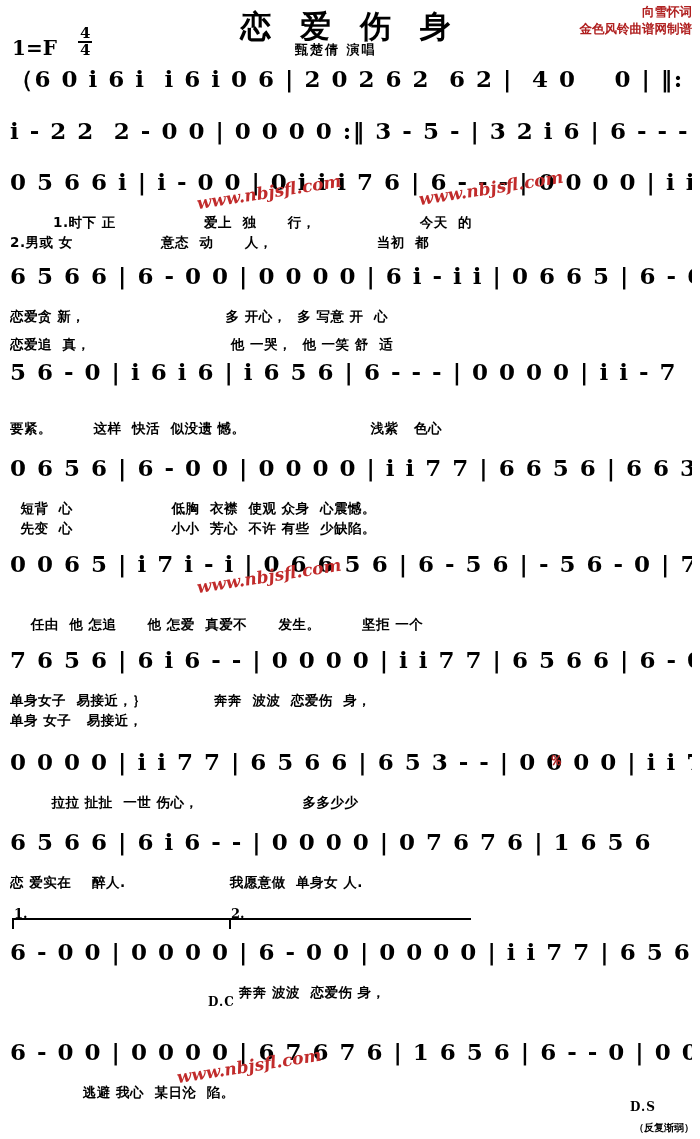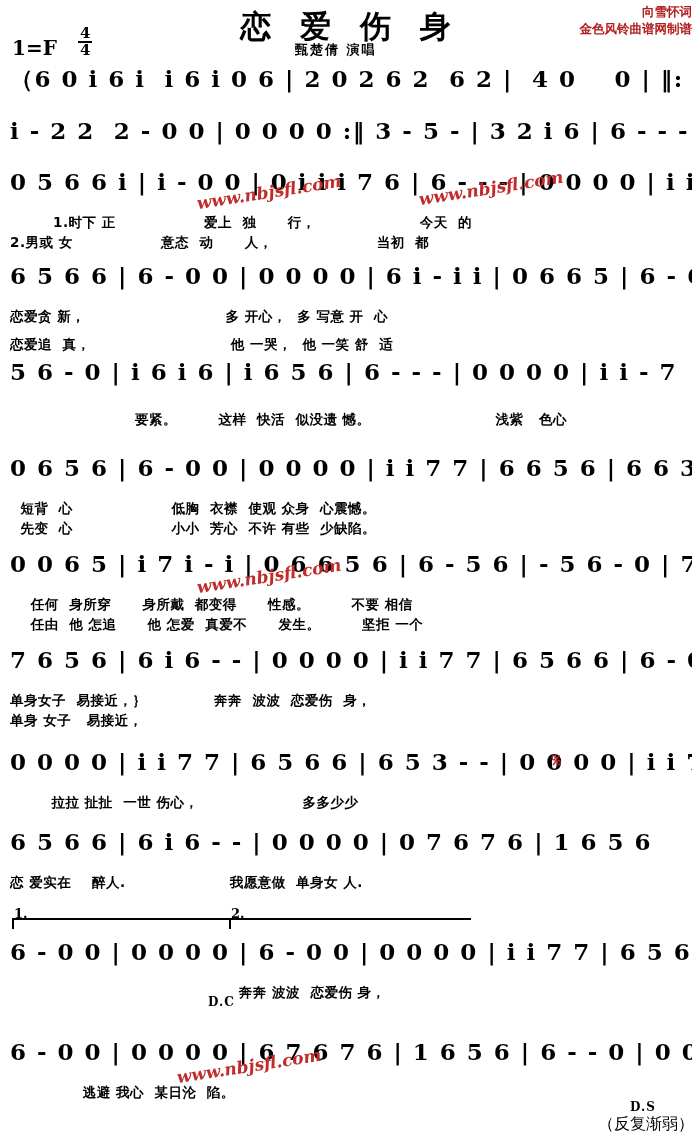--- a/index.html
+++ b/index.html
@@ -133,22 +133,22 @@
     position: absolute;
     border-top: 2px solid #000;
     border-left: 2px solid #000;
     height: 9px;
   }
   .tail {
     position: absolute;
     right: 6px;
     bottom: 4px;
     font-family: "DejaVu Sans", sans-serif;
-    font-size: 16px;
-    font-weight: normal;
+    font-size: 10px;
+    font-weight: bold;
   }
 </style>
 </head>
 <body>
 
 <div class="sheet">
 
   <div class="title">恋 爱 伤 身</div>
   <div class="credits">
     <div class="credit-line">向雪怀词</div>
@@ -166,28 +166,27 @@
   <div class="row" style="top:168px;">0 5 6 6 i | i - 0 0 | 0 i i i 7 6 | 6 - - - | 0 0 0 0 | i i 6 7 -</div>
 
   <div class="lyr" style="top:214px;margin-left:43px;">1.时下 正                 爱上  独      行，                    今天  的</div>
   <div class="lyr" style="top:234px;">2.男或 女                 意态  动      人，                    当初  都</div>
 
   <div class="row" style="top:262px;">6 5 6 6 | 6 - 0 0 | 0 0 0 0 | 6 i - i i | 0 6 6 5 | 6 - 6 5 -</div>
   <div class="lyr" style="top:308px;">恋爱贪 新，                           多 开心，  多 写意 开  心</div>
   <div class="lyr" style="top:328px;margin-top:8px;">恋爱追  真，                           他 一哭，  他 一笑 舒  适</div>
 
   <div class="row" style="top:358px;">5 6 - 0 | i 6 i 6 | i 6 5 6 | 6 - - - | 0 0 0 0 | i i - 7</div>
-  <div class="lyr" style="top:411px;text-align:center;">要紧。        这样  快活  似没遗 憾。                        浅紫   色心</div>
+  <div class="lyr" style="top:420px;">要紧。        这样  快活  似没遗 憾。                        浅紫   色心</div>
 
   <div class="row" style="top:454px;">0 6 5 6 | 6 - 0 0 | 0 0 0 0 | i i 7 7 | 6 6 5 6 | 6 6 3 - -</div>
   <div class="lyr" style="top:500px;">  短背  心                   低胸  衣襟  使观 众身  心震憾。</div>
   <div class="lyr" style="top:520px;">  先变  心                   小小  芳心  不许 有些  少缺陷。</div>
 
   <div class="row" style="top:550px;">0 0 6 5 | i 7 i - i | 0 6 6 5 6 | 6 - 5 6 | - 5 6 - 0 | 7 6 7 6</div>
-  <div class="lyr" style="top:596px;">    任何  身所穿      身所戴  都变得      性感。        不要 相信</div>
   <div class="lyr" style="top:616px;">    任由  他 怎追      他 怎爱  真爱不      发生。        坚拒 一个</div>
 
   <div class="row" style="top:646px;">7 6 5 6 | 6 i 6 - - | 0 0 0 0 | i i 7 7 | 6 5 6 6 | 6 - 0 0</div>
   <div class="lyr" style="top:712px;">单身 女子   易接近，</div>
   <div class="lyr" style="top:692px;">单身女子  易接近，｝             奔奔  波波  恋爱伤  身，</div>
 
   <div class="row" style="top:748px;">0 0 0 0 | i i 7 7 | 6 5 6 6 | 6 5 3 - - | 0 0 0 0 | i i 7 7</div>
   <div class="lyr" style="top:794px;">        拉拉 扯扯  一世 伤心，                    多多少少</div>
 
   <div class="row" style="top:828px;">6 5 6 6 | 6 i 6 - - | 0 0 0 0 | 0 7 6 7 6 | 1 6 5 6</div>

